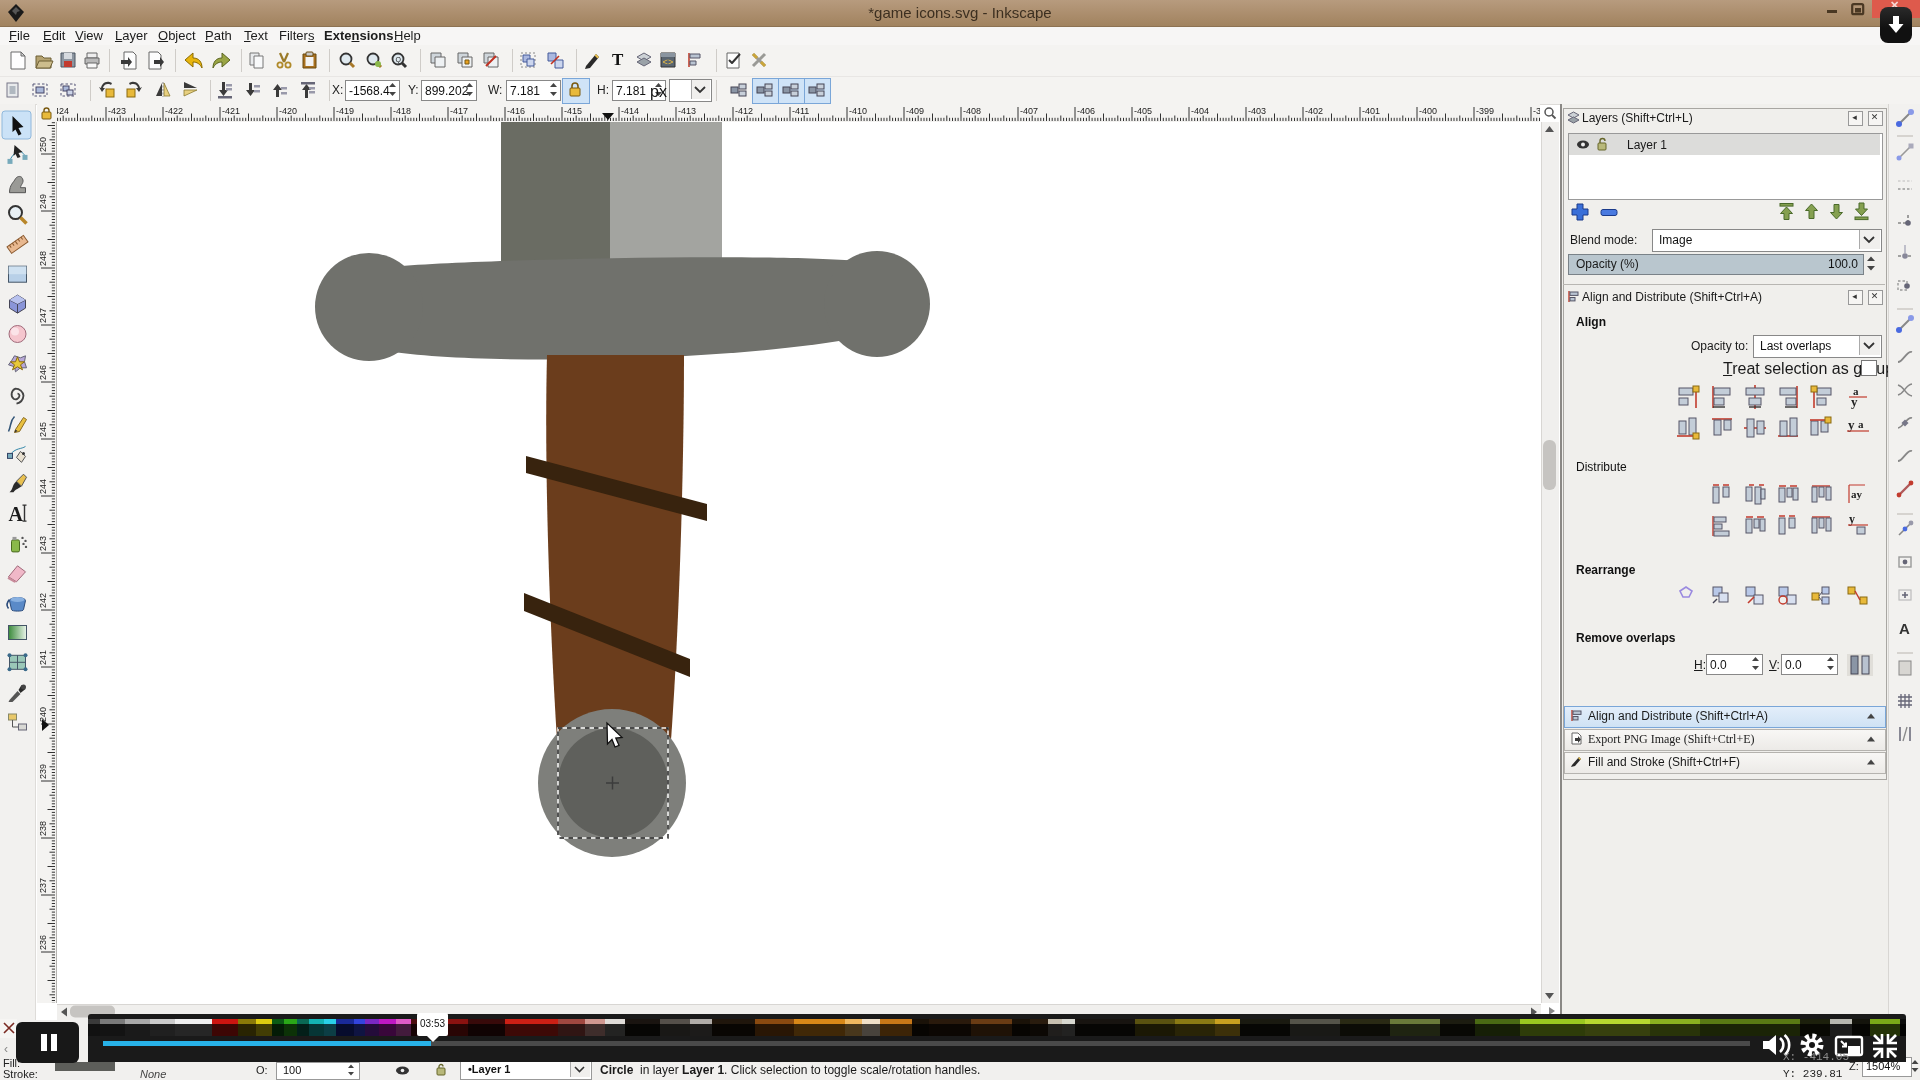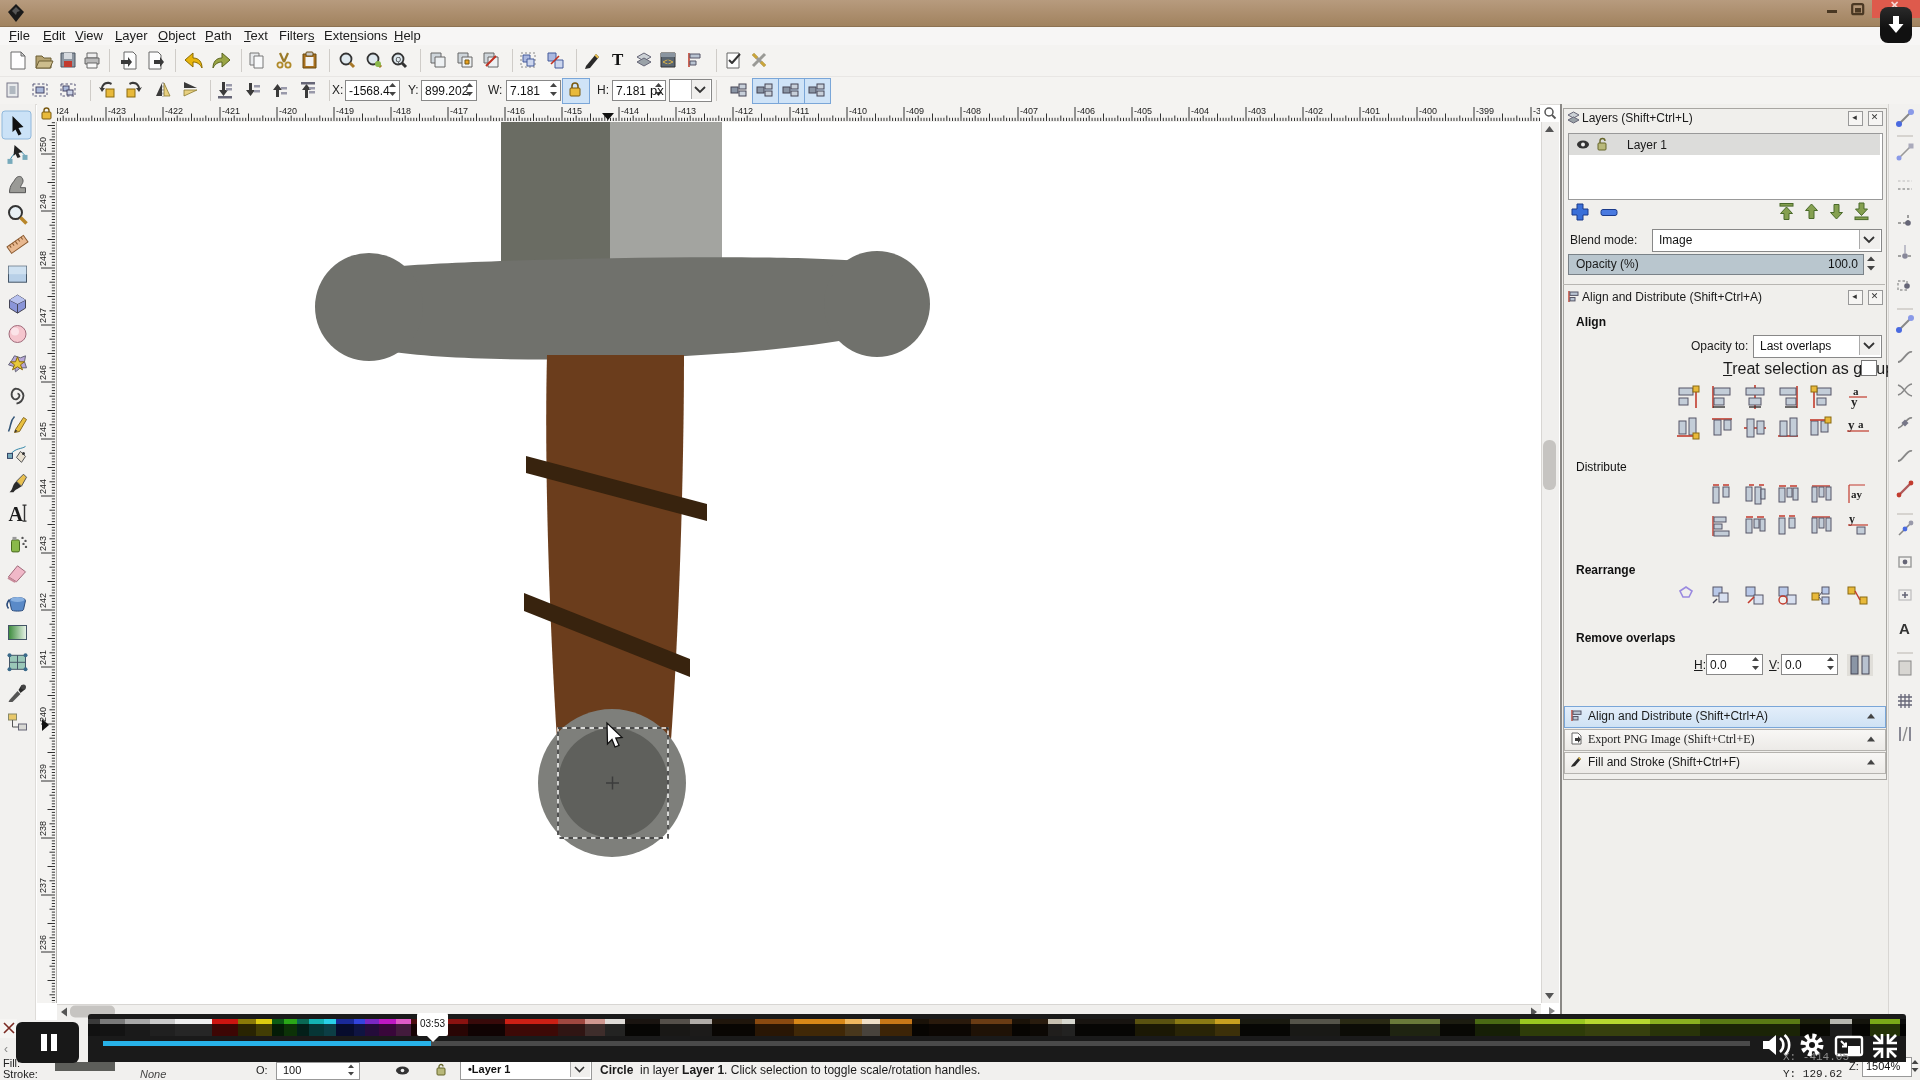--- a/index.html
+++ b/index.html
@@ -5,20 +5,21 @@
 .a{position:absolute;}
 .txt{white-space:nowrap;}
 </style></head><body>
 <div id="root">
 
 <div class="a" style="left:0;top:0;width:1920px;height:26px;background:linear-gradient(#b79b7e,#aa8c6b 60%,#a1835f);border-bottom:1px solid #8d7252;"></div>
 <svg class="a" style="left:6px;top:3px" width="20" height="20" viewBox="0 0 20 20">
  <path d="M10 1 L18 9 L10 19 L2 9 Z" fill="#1a1a1a"></path>
  <path d="M6 8 l4 -4 l4 4 l-3 1 l-1 3 l-2 -2 z" fill="#555"></path>
 </svg>
+<div class="a txt" style="left:0;top:4px;width:1920px;text-align:center;font-size:15px;color:#3c2f20;">*game icons.svg - Inkscape</div>
 <div class="a" style="left:1827px;top:10px;width:10px;height:3px;background:#4a3823;"></div>
 <svg class="a" style="left:1851px;top:3px" width="14" height="13" viewBox="0 0 14 13">
  <rect x="1.2" y="1.2" width="11" height="10" rx="1.5" fill="none" stroke="#4a3823" stroke-width="2.2"></rect>
  <rect x="4" y="5" width="6" height="4.5" fill="#4a3823"></rect>
 </svg>
 <div class="a" style="left:1872px;top:0;width:48px;height:18px;background:#de5a4c;"></div>
 <div class="a txt" style="left:1890px;top:-1px;font-size:11px;color:#f8d8d4;font-weight:bold;">✕</div>
 
 <div class="a" style="left:1880px;top:7px;width:32px;height:36px;background:linear-gradient(#2a2a2a,#111 60%);border-radius:8px;z-index:60;"></div>
 <svg class="a" style="left:1885px;top:13px;z-index:61" width="22" height="24" viewBox="0 0 22 24">
@@ -27,21 +28,21 @@
 </svg>
 <div class="a" style="left:0;top:27px;width:1920px;height:18px;background:#f7f6f5;"></div>
 <div class="a txt" style="left:9px;top:28px;font-size:13px;color:#1c1c1c;"><u>F</u>ile</div>
 <div class="a txt" style="left:43px;top:28px;font-size:13px;color:#1c1c1c;"><u>E</u>dit</div>
 <div class="a txt" style="left:75px;top:28px;font-size:13px;color:#1c1c1c;"><u>V</u>iew</div>
 <div class="a txt" style="left:115px;top:28px;font-size:13px;color:#1c1c1c;"><u>L</u>ayer</div>
 <div class="a txt" style="left:158px;top:28px;font-size:13px;color:#1c1c1c;"><u>O</u>bject</div>
 <div class="a txt" style="left:205px;top:28px;font-size:13px;color:#1c1c1c;"><u>P</u>ath</div>
 <div class="a txt" style="left:244px;top:28px;font-size:13px;color:#1c1c1c;"><u>T</u>ext</div>
 <div class="a txt" style="left:279px;top:28px;font-size:13px;color:#1c1c1c;">Filter<u>s</u></div>
-<div class="a txt" style="left:324px;top:28px;font-size:13px;color:#1c1c1c;">Exte<u>n</u>sions</div>
+<div class="a txt" style="left:324px;top:28px;font-size:13px;color:#1c1c1c;font-weight:bold;">Exte<u>n</u>sions</div>
 <div class="a txt" style="left:394px;top:28px;font-size:13px;color:#1c1c1c;"><u>H</u>elp</div>
 <div class="a" style="left:0;top:45px;width:1920px;height:31px;background:#f4f3f1;border-bottom:1px solid #e8e6e4;"></div>
 <div class="a" style="left:109px;top:49px;width:1px;height:23px;background:#cfccc8;"></div>
 <div class="a" style="left:175px;top:49px;width:1px;height:23px;background:#cfccc8;"></div>
 <div class="a" style="left:241px;top:49px;width:1px;height:23px;background:#cfccc8;"></div>
 <div class="a" style="left:329px;top:49px;width:1px;height:23px;background:#cfccc8;"></div>
 <div class="a" style="left:420px;top:49px;width:1px;height:23px;background:#cfccc8;"></div>
 <div class="a" style="left:512px;top:49px;width:1px;height:23px;background:#cfccc8;"></div>
 <div class="a" style="left:576px;top:49px;width:1px;height:23px;background:#cfccc8;"></div>
 <div class="a" style="left:716px;top:49px;width:1px;height:23px;background:#cfccc8;"></div>
@@ -272,21 +273,21 @@
       <rect x="2" y="6" width="10" height="8" rx="1" fill="#e8b93a" stroke="#7a5a10"></rect>
       <path d="M4 6 v-2 a3 3 0 0 1 6 0 v2" fill="none" stroke="#7a5a10" stroke-width="1.6"></path>
     </svg>
 <div class="a txt" style="left:597px;top:83px;font-size:12px;color:#222;">H:</div>
 <div class="a" style="left:612px;top:80px;width:52px;height:19px;background:#fff;border:1px solid #888;"></div>
 <div class="a txt" style="left:616px;top:84px;font-size:12px;color:#111;">7.181</div>
 <svg class="a" style="left:653px;top:80px" width="11" height="19" viewBox="0 0 11 19">
       <path d="M2 7 l3.5 -4 l3.5 4 z M2 12 l3.5 4 l3.5 -4 z" fill="#444"></path>
     </svg>
 <div class="a" style="left:669px;top:79px;width:41px;height:21px;background:#fff;border:1px solid #888;"></div>
-<div class="a txt" style="left:650px;top:83px;font-size:13px;color:#111;">px</div>
+<div class="a txt" style="left:650px;top:83px;font-size:16px;color:#111;">px</div>
 <div class="a" style="left:691px;top:80px;width:18px;height:19px;background:#f0efed;border-left:1px solid #aaa;"></div>
 <svg class="a" style="left:694px;top:86px" width="12" height="8" viewBox="0 0 12 8">
       <path d="M1 1 l5 5 l5 -5" fill="none" stroke="#333" stroke-width="1.8"></path>
     </svg>
 <div class="a" style="left:726px;top:78px;width:25px;height:24px;background:#f4f3f1;border:1px solid #f4f3f1;"></div>
 <svg class="a" style="left:730px;top:83px" width="17" height="14" viewBox="0 0 17 14">
       <rect x="1" y="4" width="7" height="6" fill="#8a95a5" stroke="#445"></rect>
       <rect x="9" y="1" width="7" height="5" fill="#c8d0da" stroke="#445"></rect>
       <rect x="9" y="8" width="7" height="5" fill="#c8d0da" stroke="#445"></rect>
     </svg>
@@ -903,21 +904,21 @@
       <path d="M4 5 v-1.5 a2 2 0 0 1 4 0" fill="none" stroke="#66662a" stroke-width="1.3"></path>
     </svg>
 <div class="a" style="left:460px;top:1060px;width:130px;height:18px;background:#fff;border:1px solid #999;"></div>
 <div class="a txt" style="left:468px;top:1063px;font-size:11px;font-weight:bold;color:#111;">•Layer 1</div>
 <div class="a" style="left:570px;top:1061px;width:19px;height:16px;background:#f0efed;border-left:1px solid #aaa;"></div>
 <svg class="a" style="left:574px;top:1066px" width="11" height="7" viewBox="0 0 11 7">
       <path d="M1 1 l4.5 4.5 L10 1" fill="none" stroke="#333" stroke-width="1.6"></path>
     </svg>
 <div class="a txt" style="left:600px;top:1063px;font-size:12px;color:#1a1a1a;"><b>Circle</b>&nbsp; in layer <b>Layer 1</b>. Click selection to toggle scale/rotation handles.</div>
 <div class="a txt" style="left:1783px;top:1051px;font-size:11px;font-family:'Liberation Mono',monospace;color:#8a8a8a;z-index:40;">X: -414.05</div>
-<div class="a txt" style="left:1783px;top:1068px;font-size:11px;font-family:'Liberation Mono',monospace;color:#222;">Y: 129.62</div>
+<div class="a txt" style="left:1783px;top:1068px;font-size:11px;font-family:'Liberation Mono',monospace;color:#222;">Y: 239.81</div>
 <div class="a txt" style="left:1849px;top:1060px;font-size:11px;color:#222;">Z:</div>
 <div class="a" style="left:1862px;top:1057px;width:48px;height:18px;background:#fff;border:1px solid #999;"></div>
 <div class="a txt" style="left:1866px;top:1060px;font-size:11px;color:#111;">1504%</div>
 <svg class="a" style="left:1910px;top:1057px" width="10" height="18" viewBox="0 0 10 18">
       <path d="M1.5 7 l3.5 -4 l3.5 4 z M1.5 11 l3.5 4 l3.5 -4 z" fill="#444"></path>
     </svg>
 <div class="a" style="left:0;top:1019px;width:17px;height:19px;background:#f6f5f3;"></div>
 <svg class="a" style="left:2px;top:1021px" width="14" height="14" viewBox="0 0 14 14">
       <path d="M2 2 L12 12 M12 2 L2 12" stroke="#7a2a22" stroke-width="1.6"></path>
     </svg>

